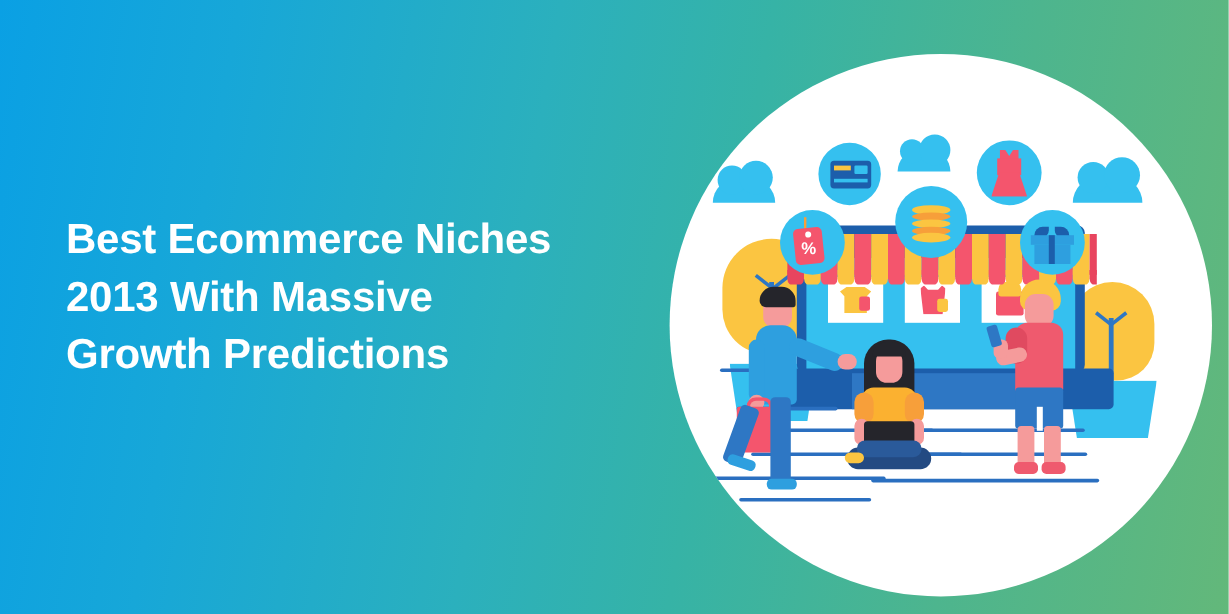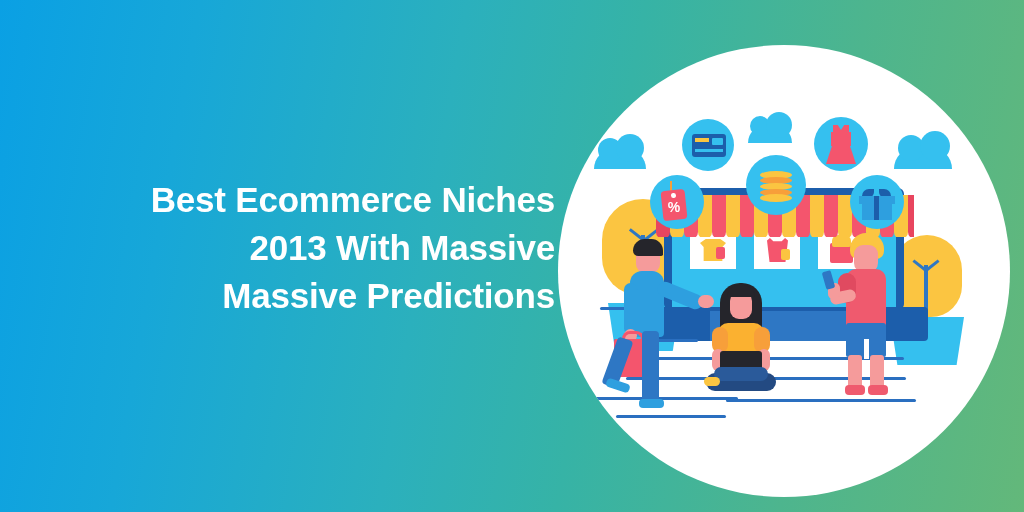--- a/index.html
+++ b/index.html
@@ -11,21 +11,21 @@
     position:relative;width:1024px;height:512px;
     background:linear-gradient(100deg,#0aa0e4 0%,#17a7d8 18%,#2bb0bd 42%,#36b3a6 58%,#4db58e 78%,#63b87a 100%);
     overflow:hidden;
   }
   
   #headline{
     position:absolute;left:55px;top:176px;width:500px;
     color:#ffffff;font-size:35px;font-weight:700;line-height:48px;
     letter-spacing:-0.2px;
   }
-  #headline .ln{display:block;white-space:nowrap;text-align:right;}
+  #headline .ln{display:block;white-space:nowrap;}
   
   #illo{position:absolute;left:558px;top:45px;width:452px;height:452px;}
   #disc{position:absolute;inset:0;background:#ffffff;border-radius:50%;overflow:hidden;}
   .abs{position:absolute;}
   
   .cloud{background:#35c0ef;border-radius:26px 26px 0 0;}
   .cloud::before,.cloud::after{content:"";position:absolute;background:#35c0ef;border-radius:50%;}
   
   #store-frame{left:106px;top:143px;width:240px;height:122px;background:#1c5eab;border-radius:6px;}
   #store-screen{left:114px;top:170px;width:224px;height:104px;background:#35c0ef;}
@@ -44,21 +44,21 @@
   .sh{position:absolute;}
 </style>
 </head>
 <body>
 
 <div id="banner">
 
   <div id="headline">
     <span class="ln">Best Ecommerce Niches</span>
     <span class="ln">2013 With Massive</span>
-    <span class="ln">Massive Predictions</span>
+    <span class="ln">Growth Predictions</span>
   </div>
 
   <div id="illo">
     <div id="disc">
 
       <div class="abs cloud" style="left:36px;top:104px;width:52px;height:20px;">
         <div style="position:absolute;left:4px;top:-11px;width:24px;height:24px;background:#35c0ef;border-radius:50%;"></div>
         <div style="position:absolute;left:22px;top:-15px;width:28px;height:28px;background:#35c0ef;border-radius:50%;"></div>
       </div>
       <div class="abs cloud" style="left:190px;top:80px;width:44px;height:18px;">

